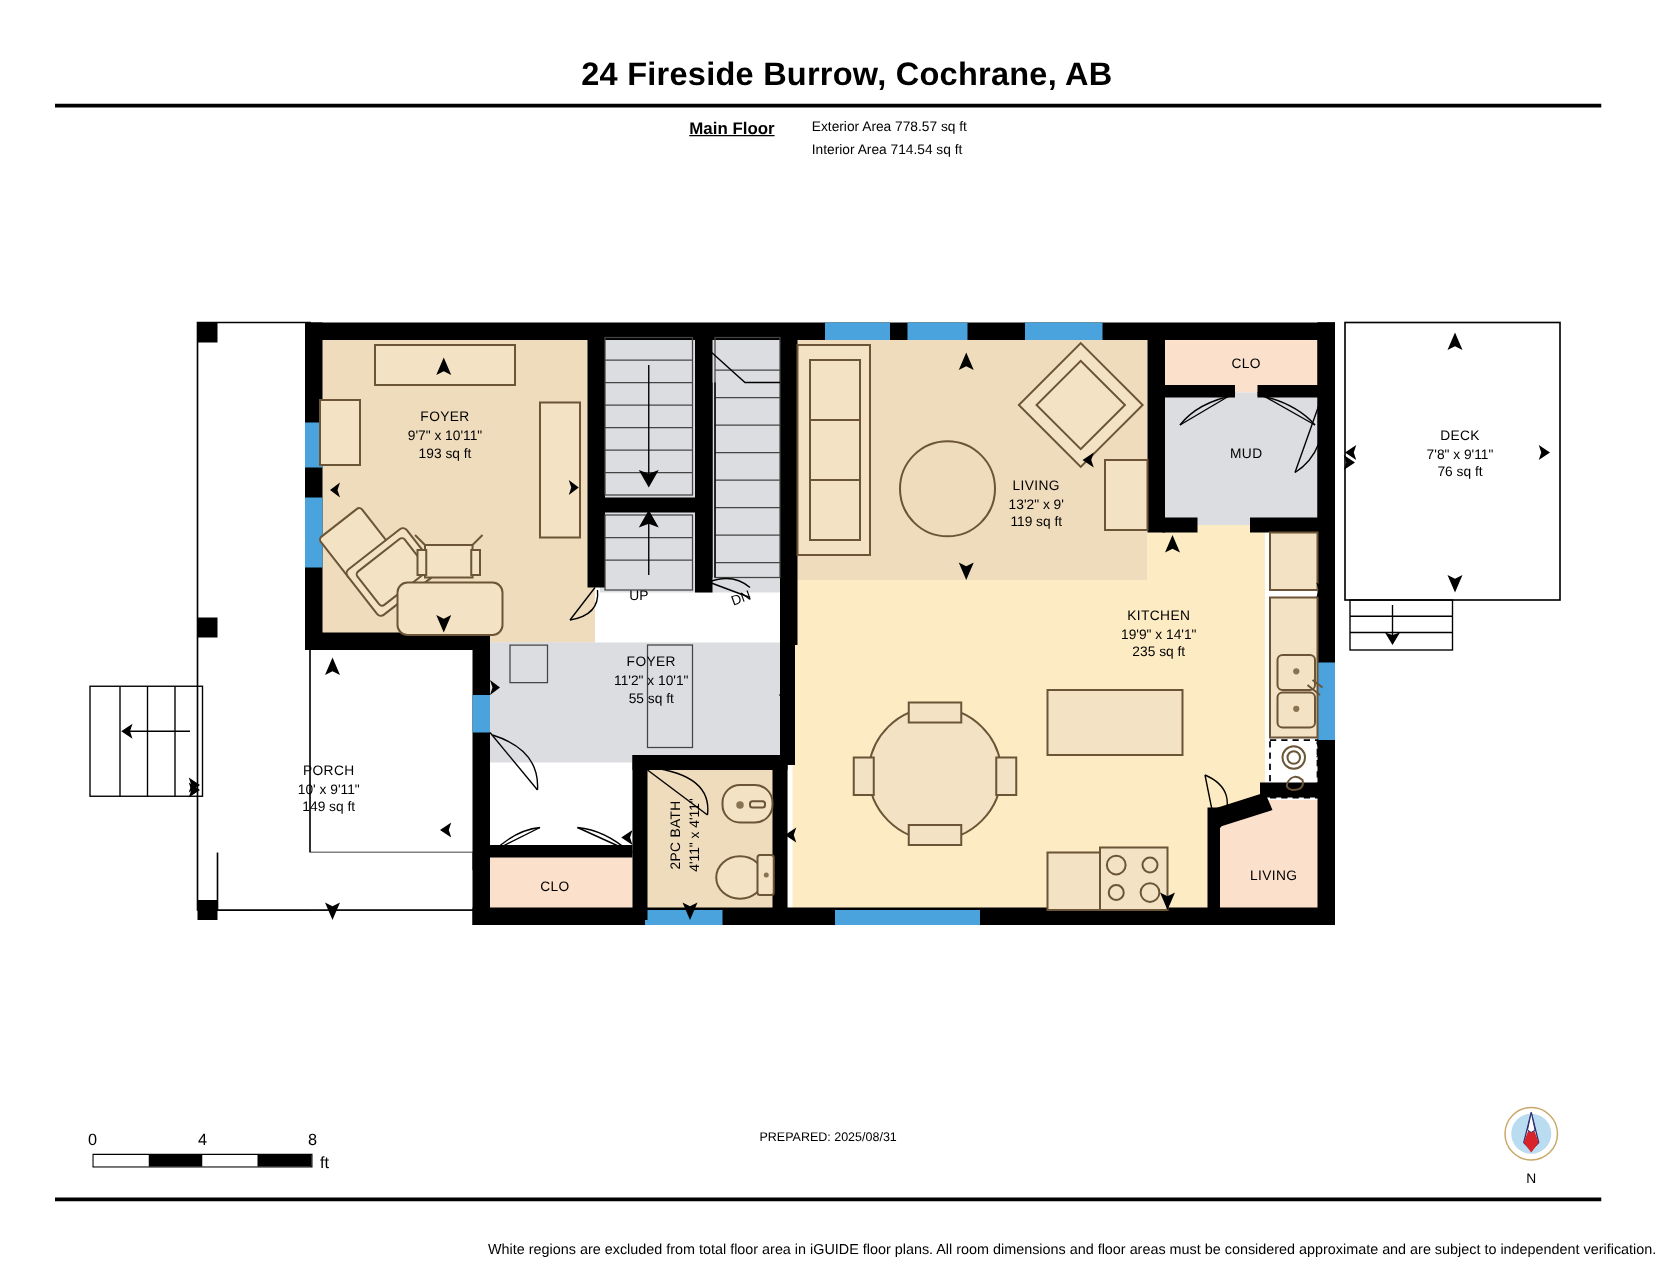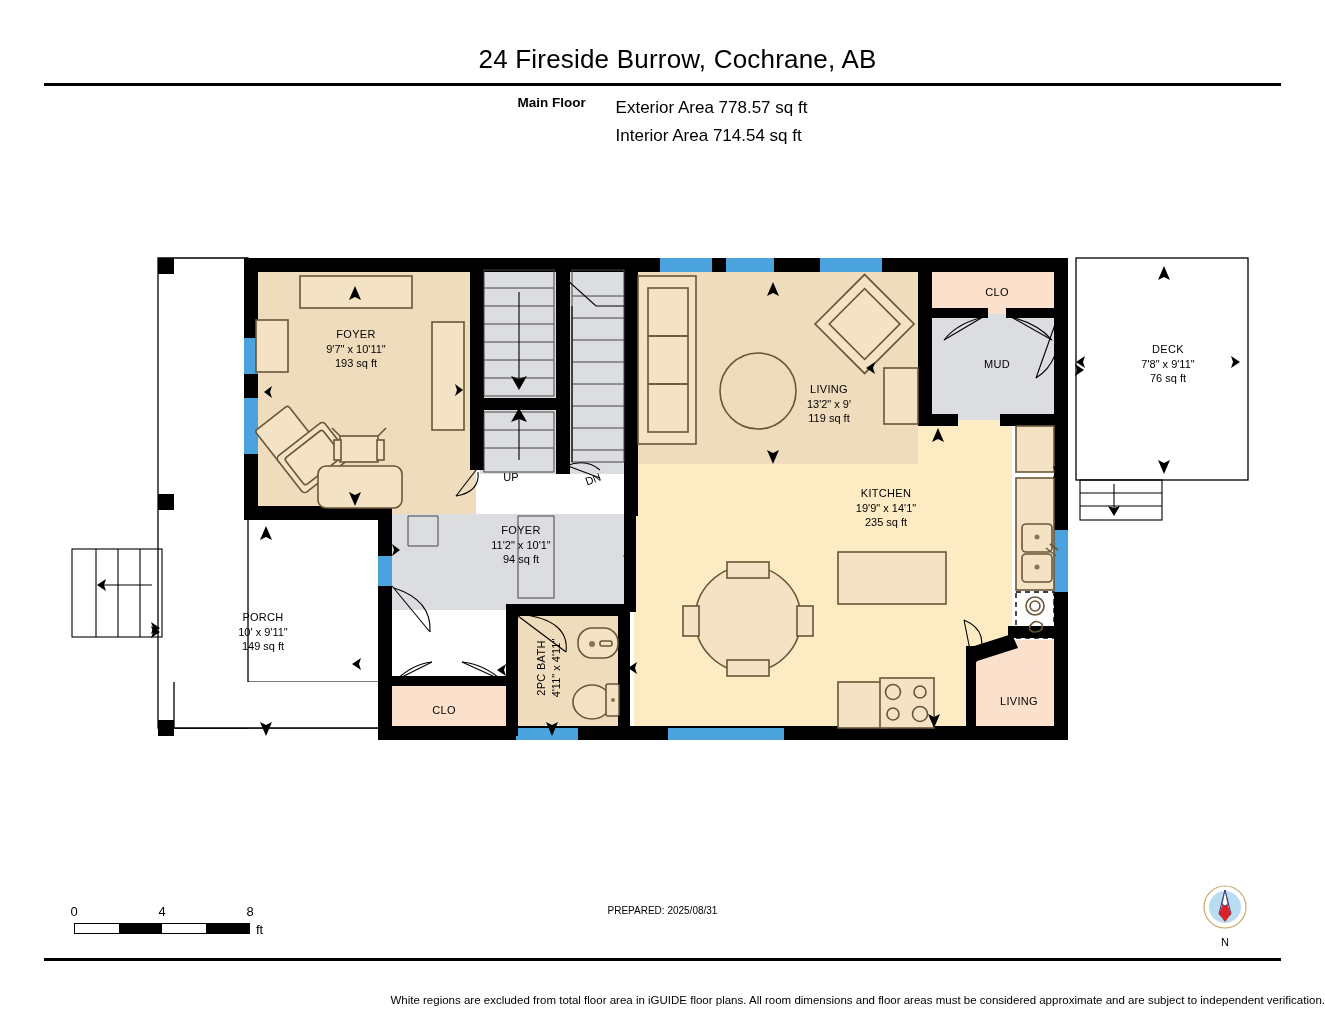--- a/index.html
+++ b/index.html
@@ -20,21 +20,21 @@
     inset: 0;
   }
 
   
   .title {
     position: absolute;
     left: 0; right: 0;
     top: 44px;
     text-align: center;
     font-size: 26px;
-    font-weight: normal;
+    font-weight: bold;
     letter-spacing: .2px;
     padding-left: 30px;
   }
   .rule-top {
     position: absolute;
     left: 44px; right: 44px;
     top: 83px;
     height: 3px;
     background: #000;
   }
@@ -45,22 +45,23 @@
     display: flex;
     justify-content: center;
   }
   .subhead-inner { display: flex; gap: 14px; }
   .subhead-label {
     font-size: 13.5px;
     font-weight: bold;
     padding-top: 1px;
     width: 84px;
     text-align: left;
-  }
-  .subhead-lines { font-size: 17px; line-height: 1.62; }
+    text-decoration: underline;
+  }
+  .subhead-lines { font-size: 11px; line-height: 1.62; }
 
   
   .plan {
     position: absolute;
     left: 0; top: 0;
     width: 1325px;
     height: 1024px;
   }
   .plan svg { display: block; }
 
@@ -480,29 +481,29 @@
     <div class="rlabel" style="left:356px;top:349px">
       <div class="nm">FOYER</div>
       <div>9'7" x 10'11"</div>
       <div>193 sq ft</div>
     </div>
     <div class="rlabel" style="left:829px;top:404px">
       <div class="nm">LIVING</div>
       <div>13'2" x 9'</div>
       <div>119 sq ft</div>
     </div>
-    <div class="rlabel" style="left:886px;top:508px">
+    <div class="rlabel" style="left:927px;top:508px">
       <div class="nm">KITCHEN</div>
       <div>19'9" x 14'1"</div>
       <div>235 sq ft</div>
     </div>
     <div class="rlabel" style="left:521px;top:545px">
       <div class="nm">FOYER</div>
       <div>11'2" x 10'1"</div>
-      <div>94 sq ft</div>
+      <div>55 sq ft</div>
     </div>
     <div class="rlabel" style="left:263px;top:632px">
       <div class="nm">PORCH</div>
       <div>10' x 9'11"</div>
       <div>149 sq ft</div>
     </div>
     <div class="rlabel" style="left:1168px;top:364px">
       <div class="nm">DECK</div>
       <div>7'8" x 9'11"</div>
       <div>76 sq ft</div>

